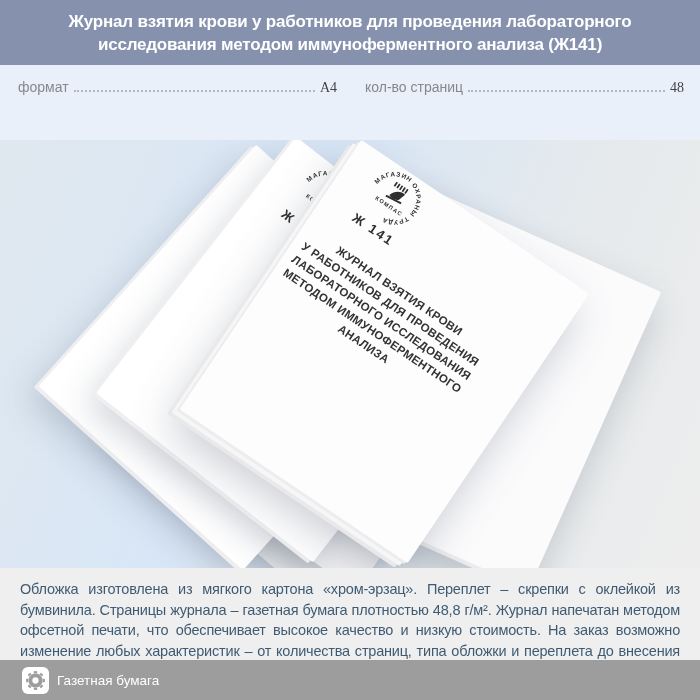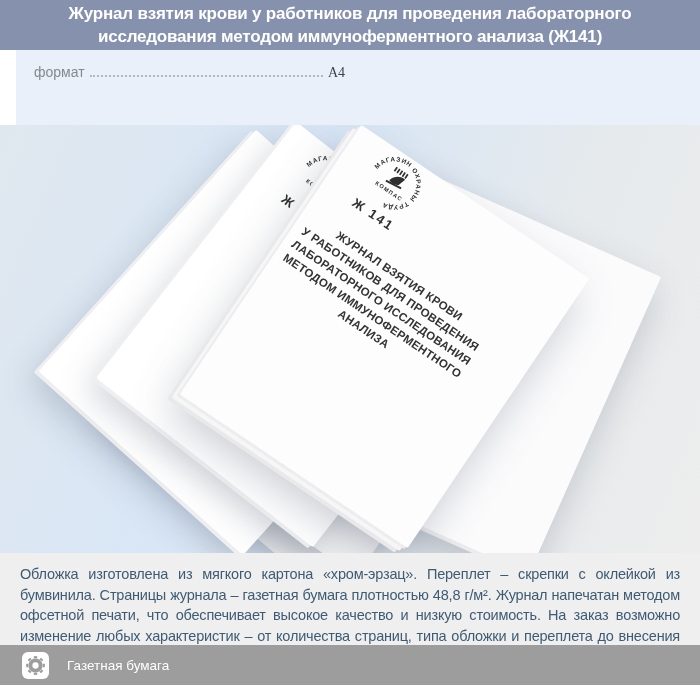--- a/index.html
+++ b/index.html
@@ -5,31 +5,31 @@
   html,body{margin:0;padding:0;}
   body{
     width:700px;height:700px;overflow:hidden;
     font-family:"Liberation Sans","DejaVu Sans",sans-serif;
     background:#fff;
   }
   .page{width:700px;height:700px;display:flex;flex-direction:column;}
 
   
   .hdr{
-    height:50px;background:#8692ad;color:#fff;
+    height:65px;background:#8692ad;color:#fff;
     display:flex;align-items:center;justify-content:center;
     text-align:center;font-weight:bold;font-size:17px;line-height:23px;
     letter-spacing:-0.2px;padding:0 28px;box-sizing:border-box;
   }
 
   
   .specs{
     height:75px;background:#e9f0f9;box-sizing:border-box;
     display:grid;grid-template-columns:1fr 1fr;column-gap:28px;
-    padding:14px 16px 0 18px;align-content:start;margin-left:16px;
+    padding:14px 16px 0 18px;align-content:start;
   }
   .spec-col{display:flex;flex-direction:column;}
   .spec-row{display:flex;align-items:baseline;height:24px;font-size:14px;}
   .spec-label{color:#85898e;white-space:nowrap;}
   .spec-dots{flex:1;border-bottom:2px dotted #b2b7bd;margin:0 5px 4px;}
   .spec-value{color:#3f4449;white-space:nowrap;font-family:Liberation Serif, serif;}
 
   
   .photo{
     position:relative;height:428px;overflow:hidden;
@@ -76,38 +76,43 @@
   .ftr{
     height:40px;background:#9d9d9d;display:flex;align-items:center;
     padding-left:22px;box-sizing:border-box;gap:20px;
   }
   .ftr-item{display:flex;align-items:center;gap:8px;}
   .badge{
     width:27px;height:27px;background:#fff;border-radius:6px;
     display:flex;align-items:center;justify-content:center;flex:0 0 auto;
   }
   .badge svg{display:block;}
-  .ftr-label{color:#fff;font-size:13.5px;white-space:nowrap;margin-left:10px;}
+  .ftr-label{color:#fff;font-size:13.5px;white-space:nowrap;}
 </style>
 </head>
 <body>
 
 <div class="page">
 
   <div class="hdr">Журнал взятия крови у работников для проведения лабораторного исследования методом иммуноферментного анализа (Ж141)</div>
 
   <div class="specs">
     <div class="spec-col">
       <div class="spec-row">
         <span class="spec-label">формат</span>
         <span class="spec-dots"></span>
         <span class="spec-value">А4</span>
       </div>
     </div>
     <div class="spec-col">
+      <div class="spec-row">
+        <span class="spec-label">кол-во страниц</span>
+        <span class="spec-dots"></span>
+        <span class="spec-value">48</span>
+      </div>
     </div>
   </div>
 
   <div class="photo">
     <div class="ground-shadow"></div>
     <div class="sheet stack2"></div>
     <div class="sheet stack1"></div>
     <div class="sheet coverR"></div>
 
     <div class="sheet coverB">

